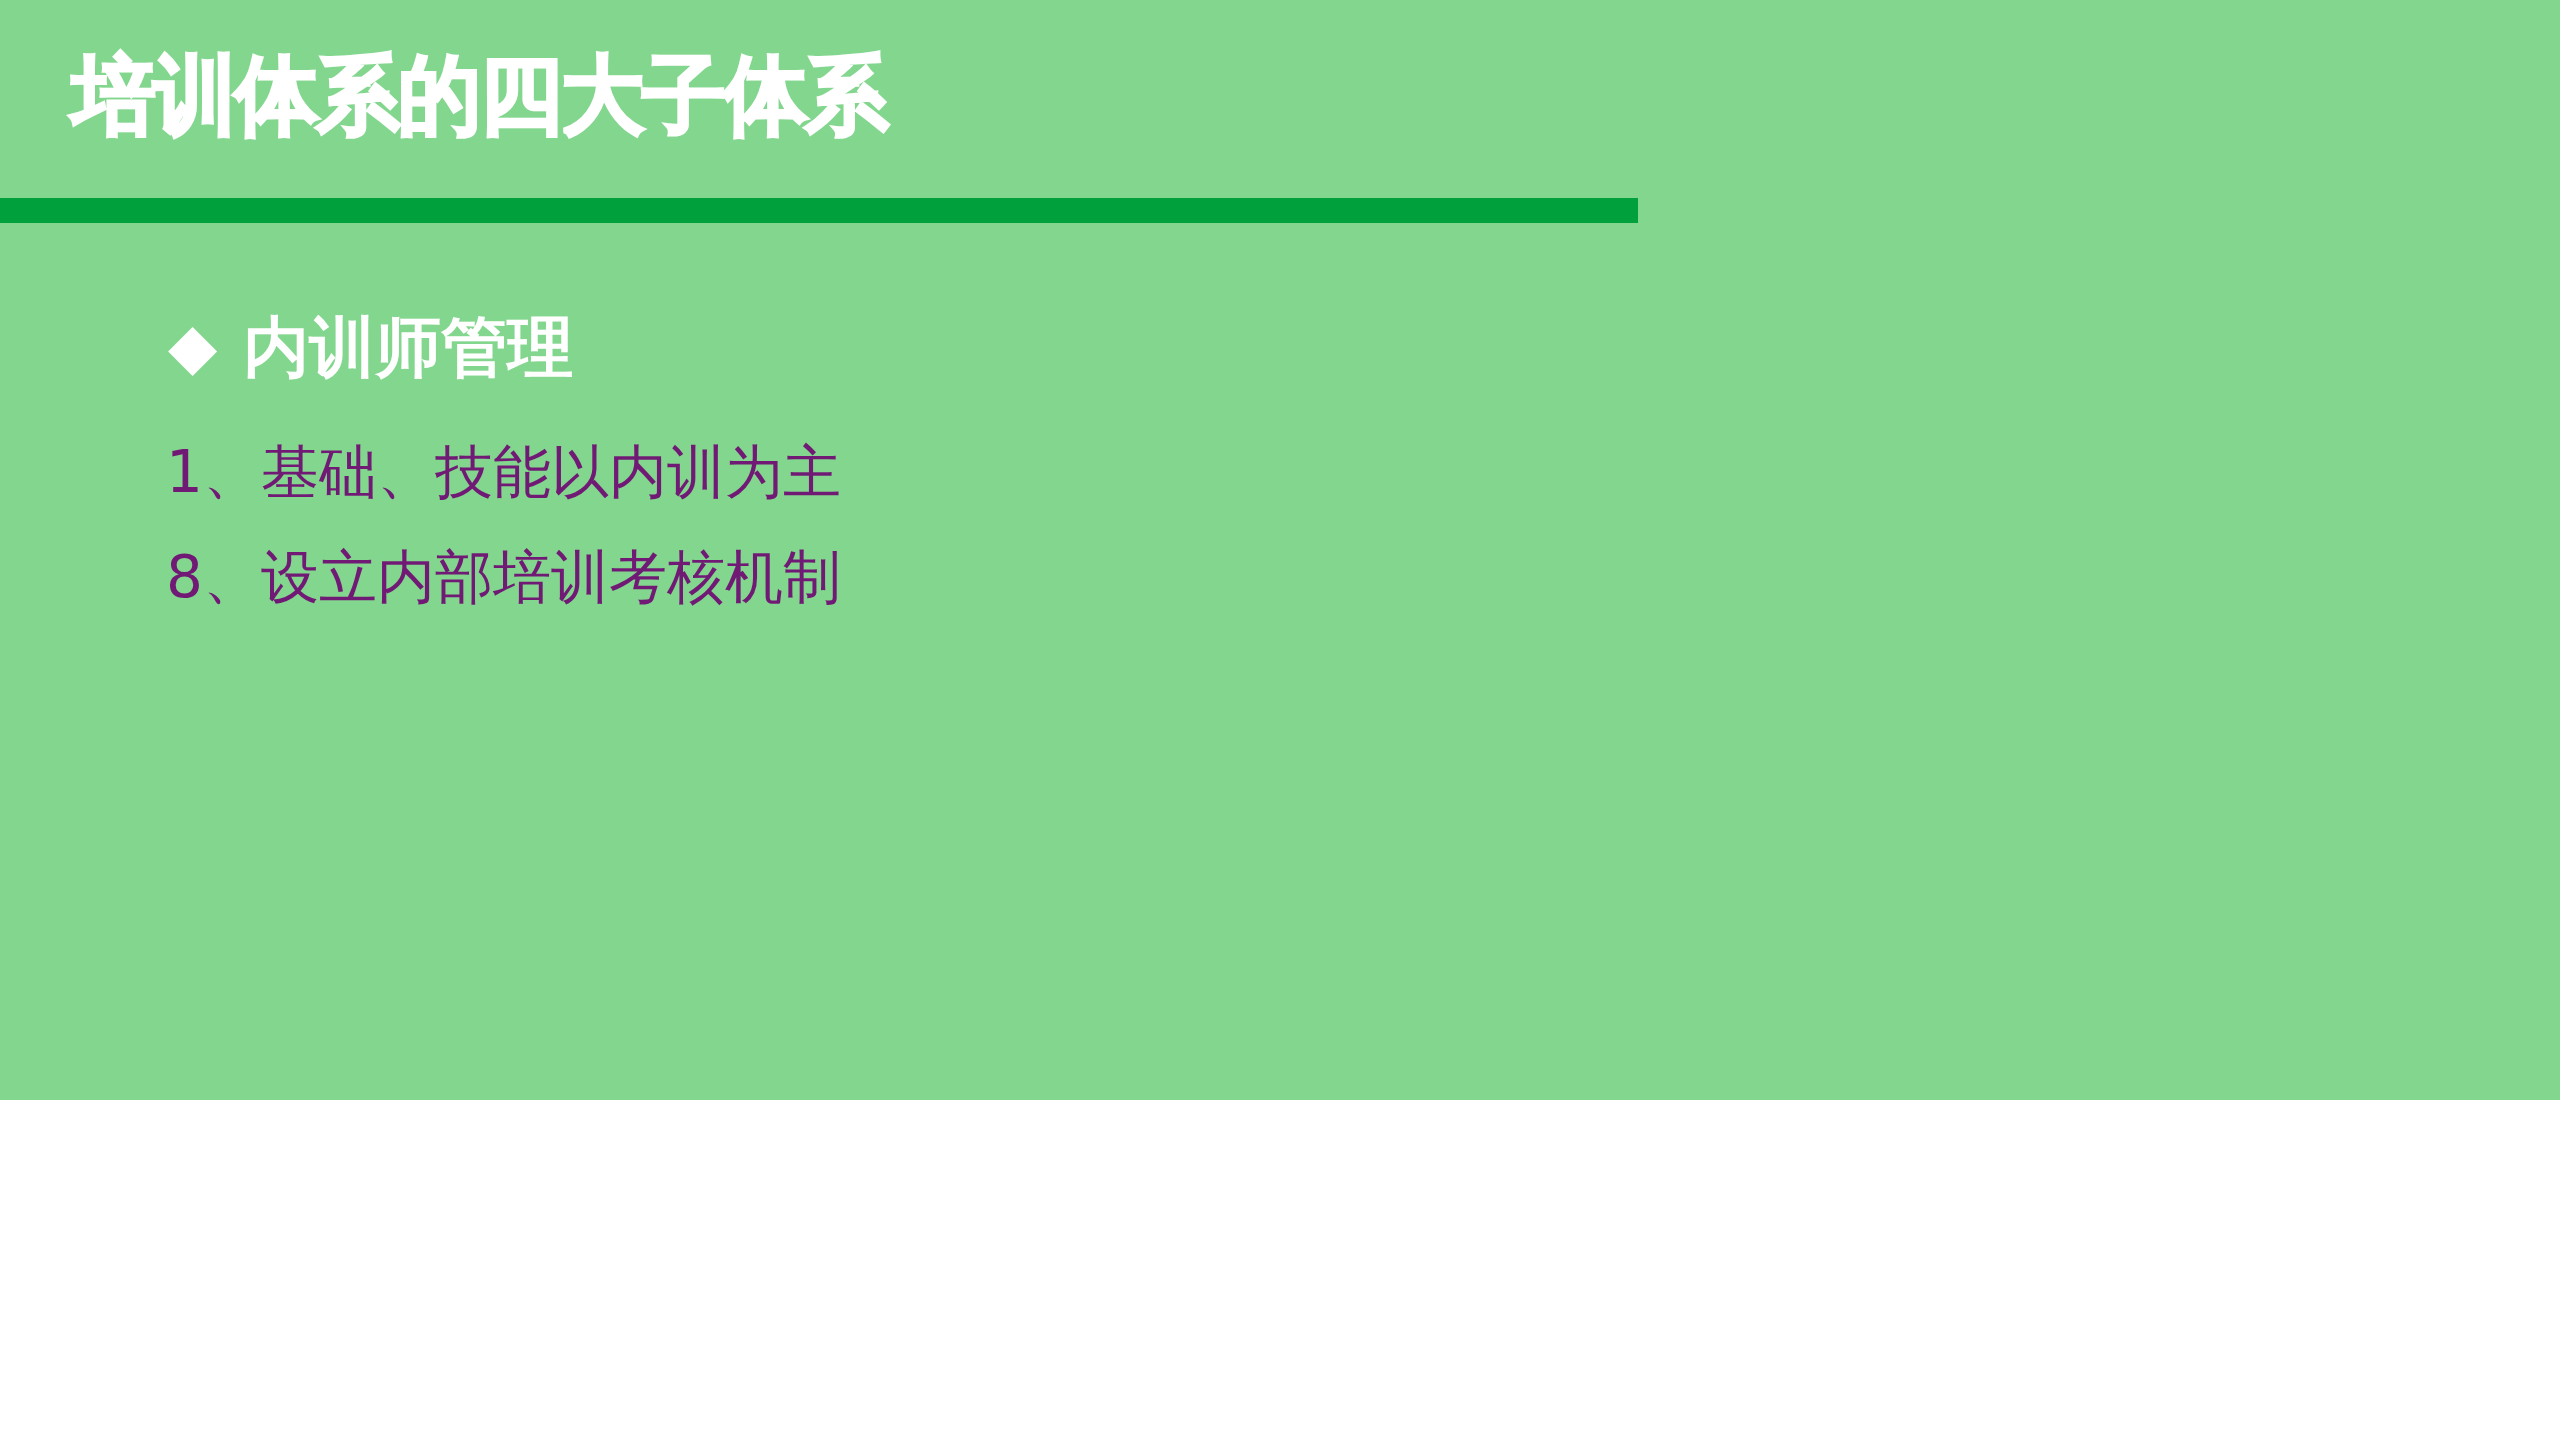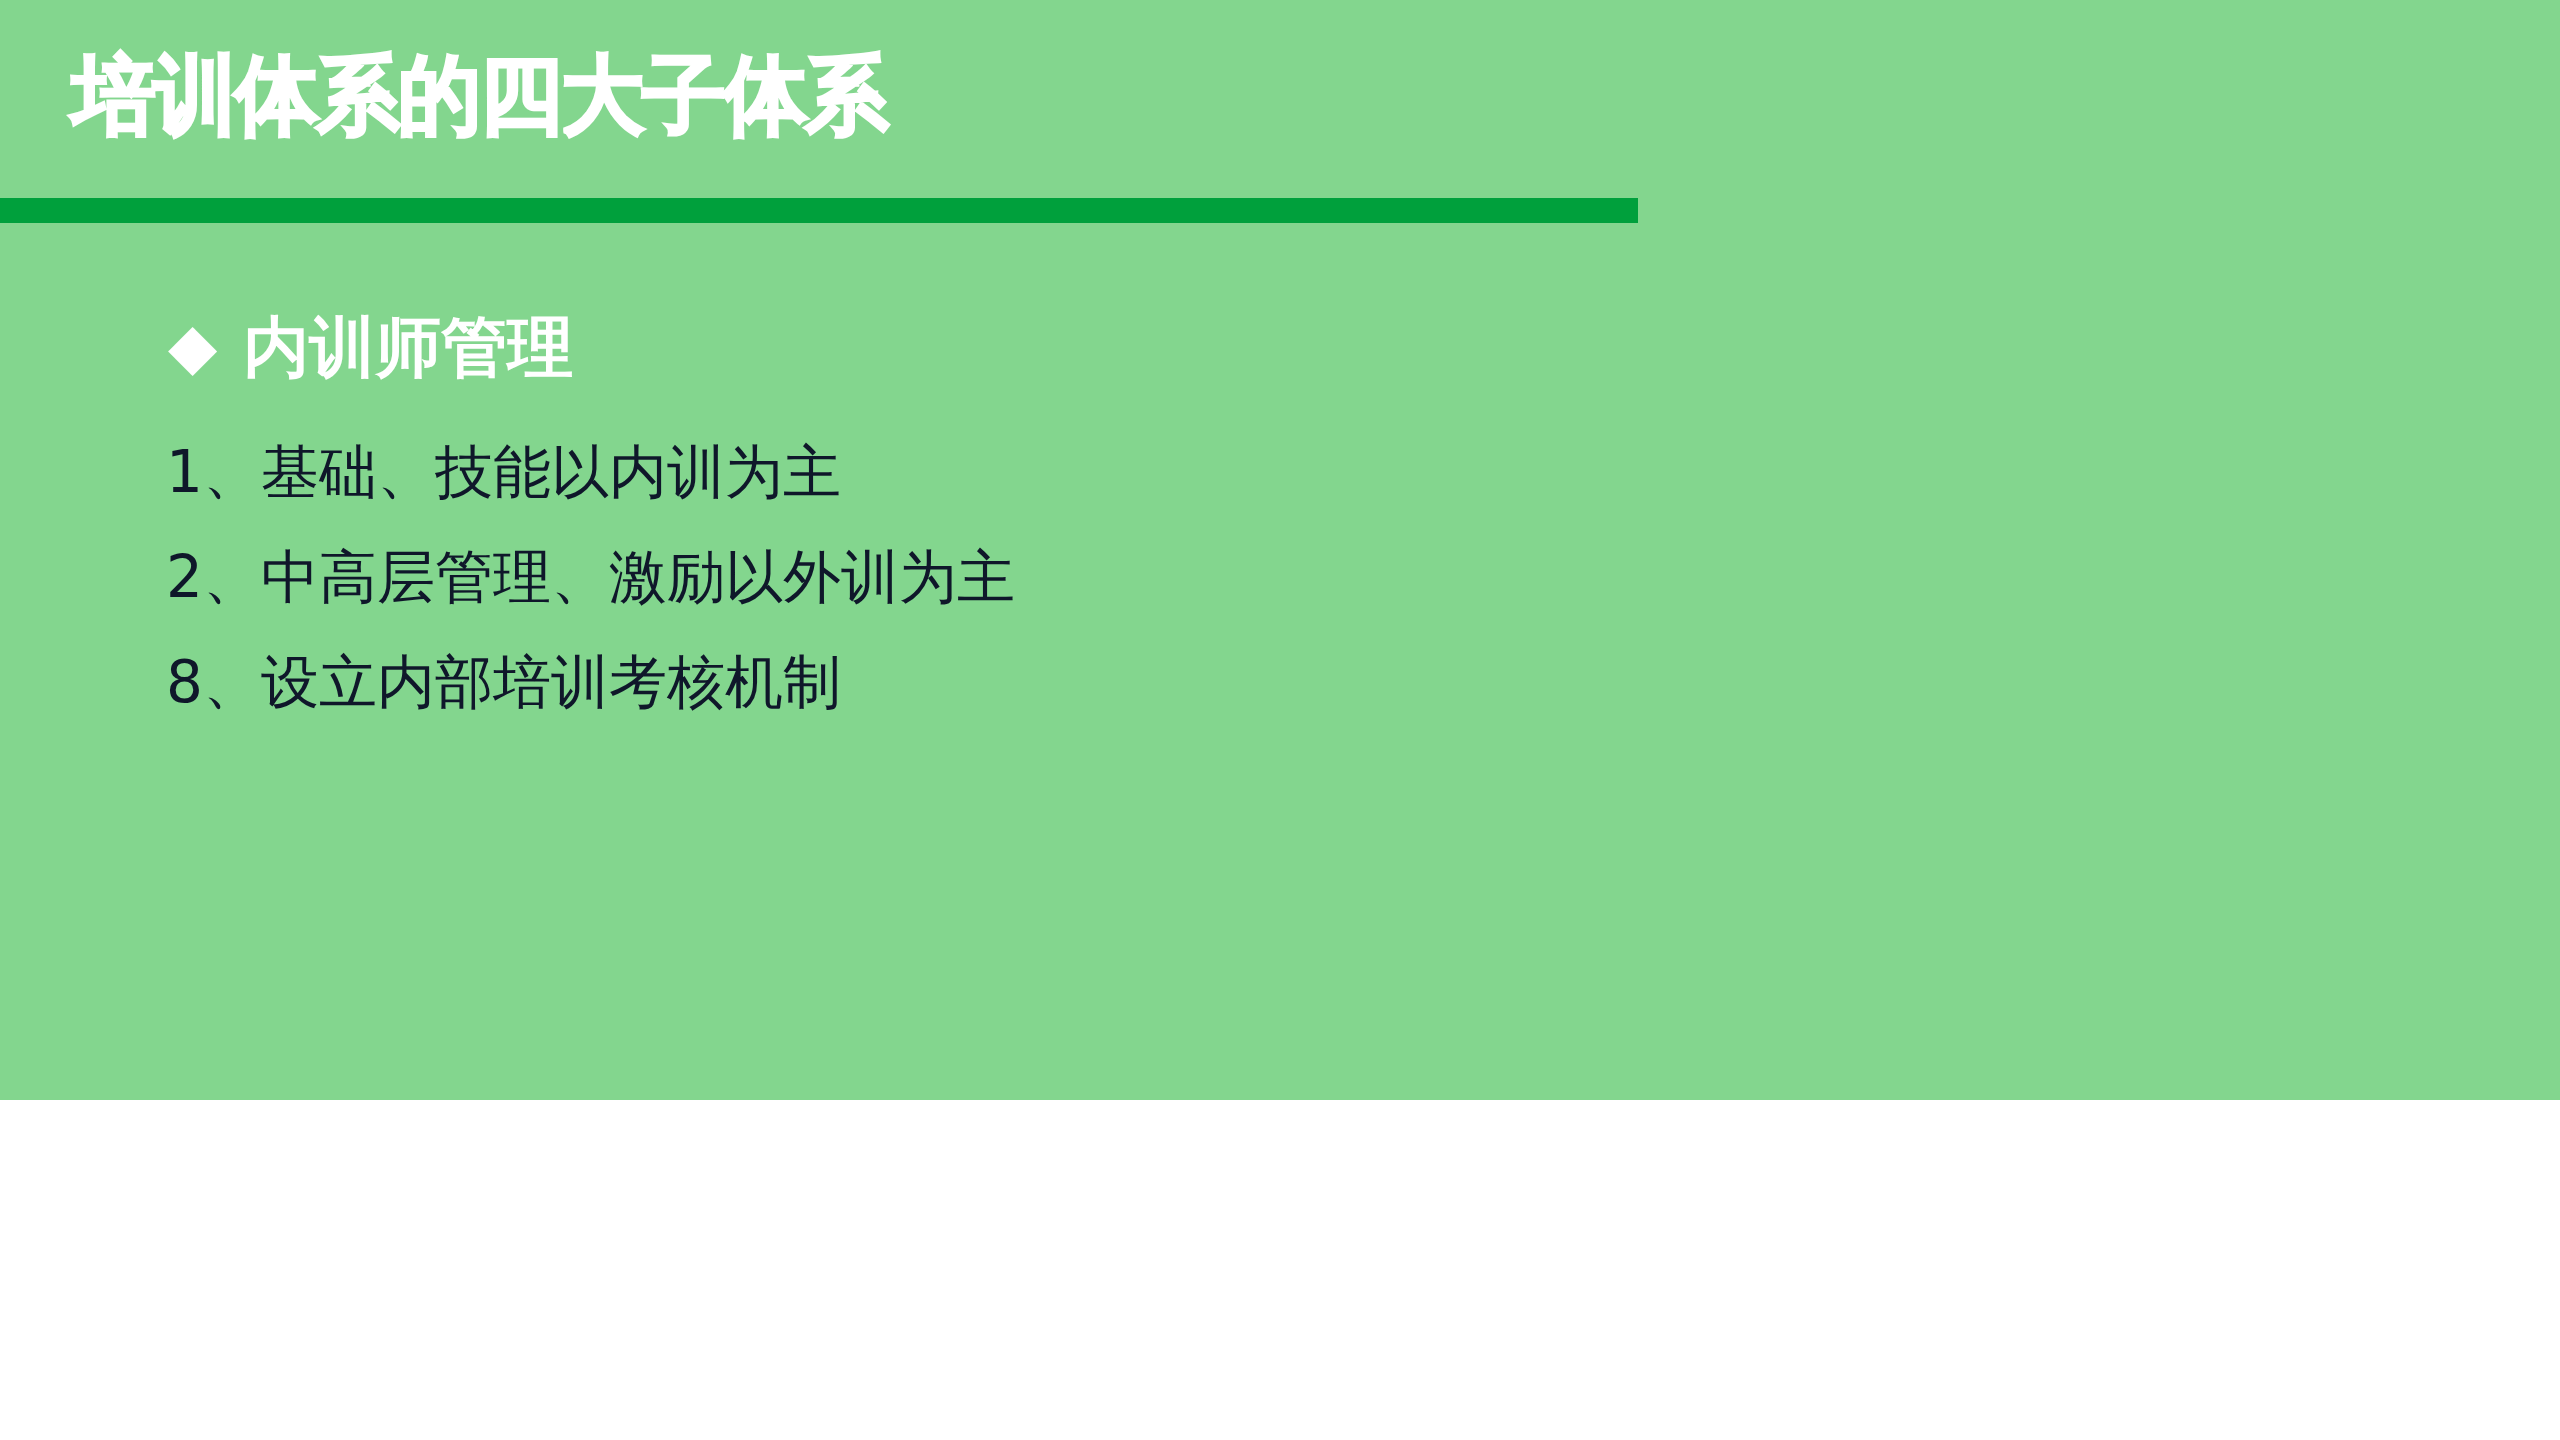--- a/index.html
+++ b/index.html
@@ -97,21 +97,21 @@
   .bullet-list {
     position: absolute;
     left: 166px;
     top: 190px;
     margin: 0;
     padding: 0;
     list-style: none;
   }
 
   .bullet-list li {
-    color: #0f172a;
+    color: #701a75;
     font-size: 58px;
     font-weight: 400;
     line-height: 105px;
     white-space: nowrap;
     letter-spacing: 0px;
   }
 </style>
 </head>
 <body>
 
@@ -124,19 +124,18 @@
 
   <div class="body-area">
 
     <div class="section-heading">
       <span class="diamond-bullet">◆</span>
       <span class="section-heading-text">内训师管理</span>
     </div>
 
     <ul class="bullet-list">
       <li>1、基础、技能以内训为主</li>
-      <li>2、中高层管理、激励以外训为主</li>
       <li>8、设立内部培训考核机制</li>
     </ul>
 
   </div>
 
 </div>
 
 </body></html>

